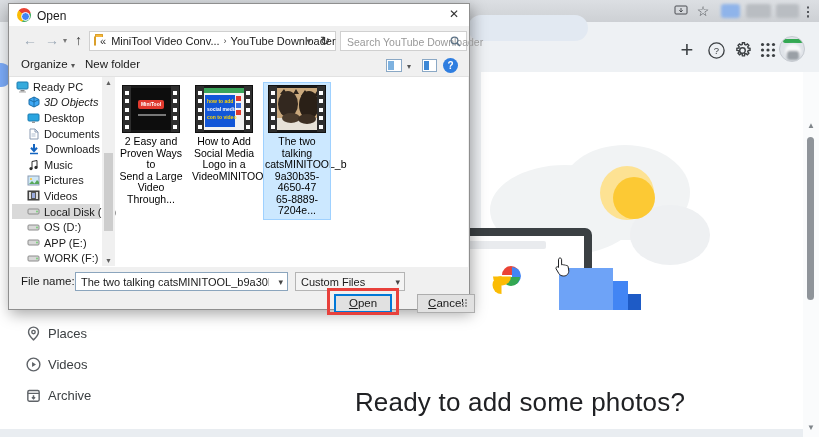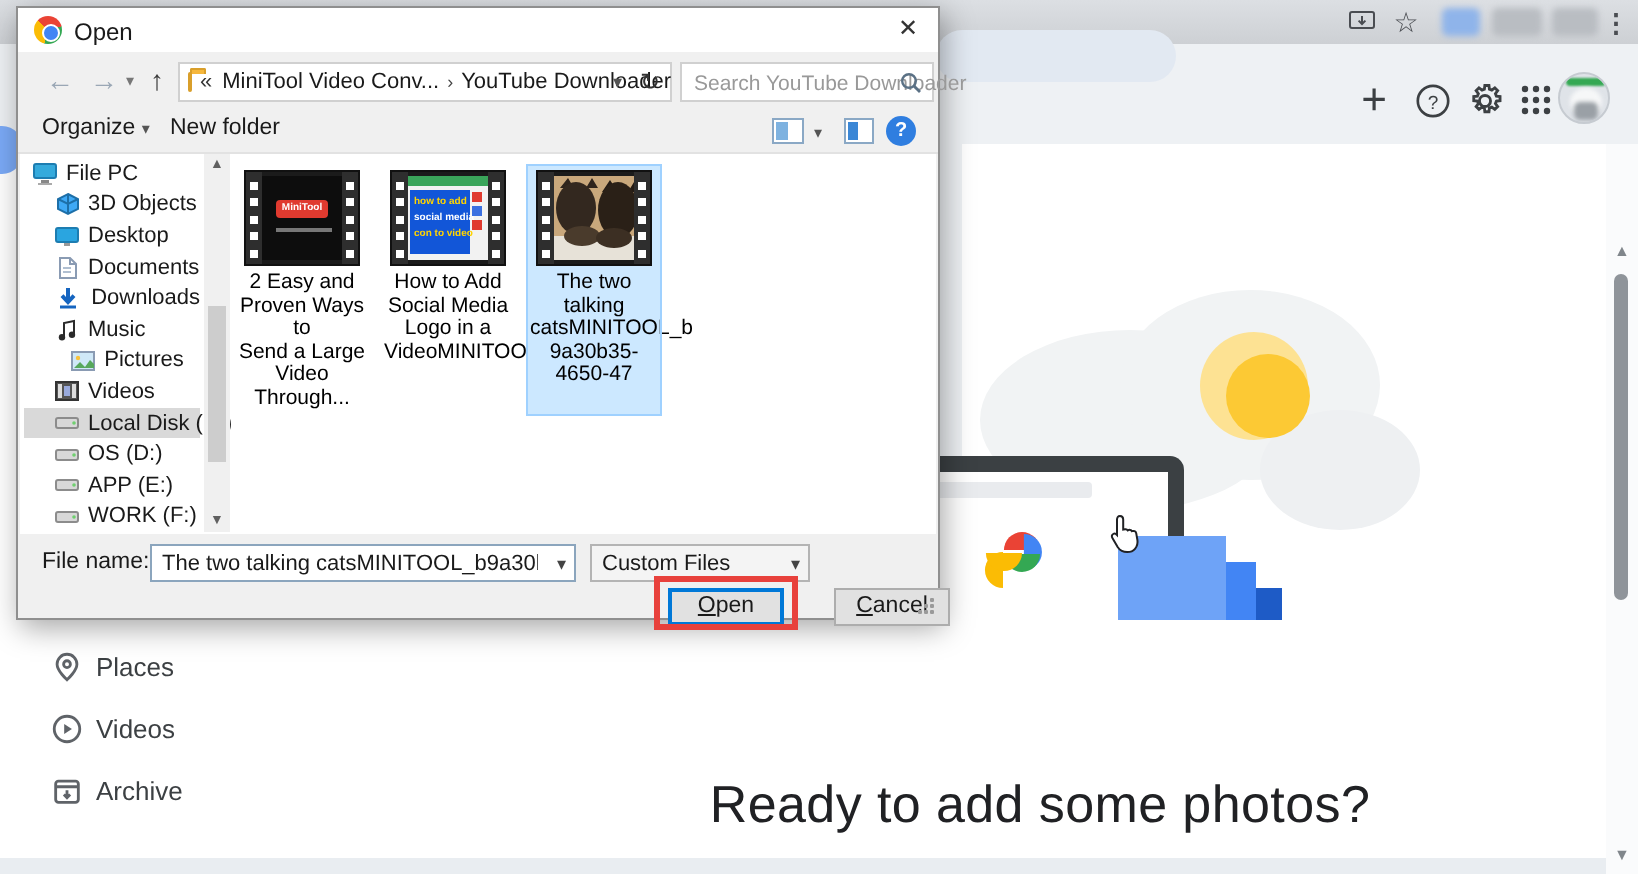--- a/index.html
+++ b/index.html
@@ -327,23 +327,23 @@
     <div class="dlg-content">
       <div class="tree" id="tree">
           <div class="tree-row" style="padding-left: 4px;">
             <span class="tree-icon">
               <svg width="13" height="12" viewBox="0 0 13 12">
                 <rect x="1" y="1" width="11" height="7" rx="1" fill="#35aadc" stroke="#1d7db1"></rect>
                 <rect x="4.5" y="9" width="4" height="1.5" fill="#888"></rect>
                 <rect x="3" y="10.5" width="7" height="1" fill="#aaa"></rect>
               </svg>
             </span>
-            <span class="tree-label">File PC</span>
-          </div>
-          <div class="tree-row" style="padding-left: 15px;">
+            <span class="tree-label">Ready PC</span>
+          </div>
+          <div class="tree-row" style="padding-left: 15px; font-style: italic;">
             <span class="tree-icon">
               <svg width="12" height="12" viewBox="0 0 12 12">
                 <path d="M6 1l5 2.5v5L6 11 1 8.5v-5z" fill="#3fa9f5" stroke="#1d6fa8"></path>
                 <path d="M6 1v10M1 3.5l5 2.5 5-2.5" stroke="#1d6fa8" fill="none"></path>
               </svg>
             </span>
             <span class="tree-label">3D Objects</span>
           </div>
           <div class="tree-row" style="padding-left: 15px;">
             <span class="tree-icon">
@@ -376,21 +376,21 @@
           <div class="tree-row" style="padding-left: 15px;">
             <span class="tree-icon">
               <svg width="11" height="12" viewBox="0 0 11 12">
                 <path d="M4 9.5V2.5l5-1v6.8" fill="none" stroke="#2b2b2b"></path>
                 <circle cx="3" cy="9.6" r="1.6" fill="#2b2b2b"></circle>
                 <circle cx="8" cy="8.4" r="1.6" fill="#2b2b2b"></circle>
               </svg>
             </span>
             <span class="tree-label">Music</span>
           </div>
-          <div class="tree-row" style="padding-left: 15px; justify-content: center;">
+          <div class="tree-row" style="padding-left: 15px;">
             <span class="tree-icon">
               <svg width="13" height="11" viewBox="0 0 13 11">
                 <rect x="1" y="1" width="11" height="9" fill="#cfe8f7" stroke="#8a9bb3"></rect>
                 <circle cx="4" cy="4" r="1.1" fill="#f9c23c"></circle>
                 <path d="M2 9l3-3 2.5 2.5L10 5l2 2v2z" fill="#57a85c"></path>
               </svg>
             </span>
             <span class="tree-label">Pictures</span>
           </div>
           <div class="tree-row" style="padding-left: 15px;">
@@ -537,20 +537,21 @@
                 <i></i>
                 <i></i>
                 <i></i>
                 <i></i>
               </div>
             </div>
             <div class="fname">
               <div>The two talking</div>
               <div>catsMINITOOL_b</div>
               <div>9a30b35-4650-47</div>
+              <div>65-8889-7204e...</div>
             </div>
           </div>
         </div>
     </div>
 
     <div class="fn-row">
       <span class="fn-label">File name:</span>
       <div class="fn-combo">
         <span class="fn-value">The two talking catsMINITOOL_b9a30b35-4650-4765</span>
         <span class="combo-caret">▾</span>

